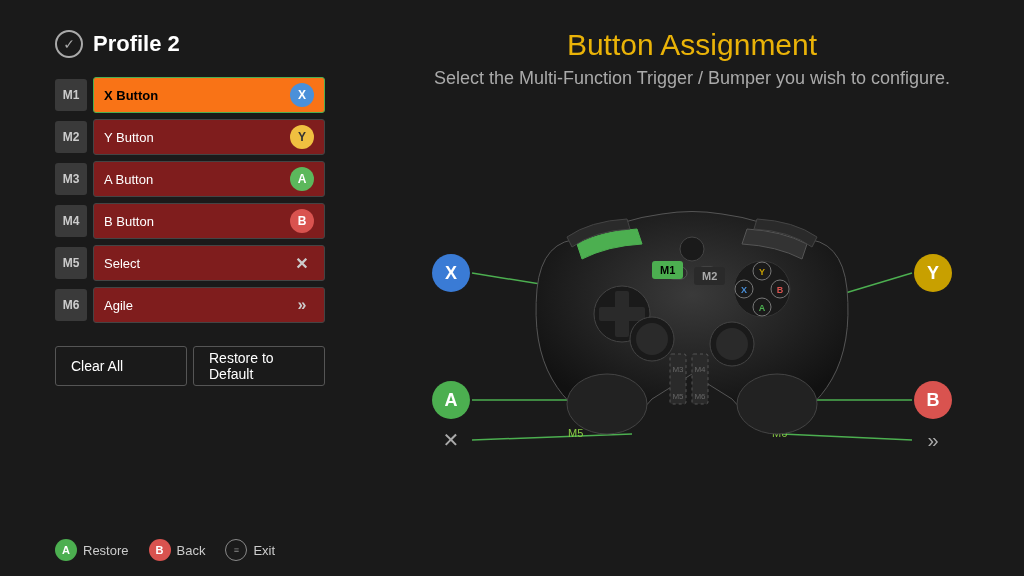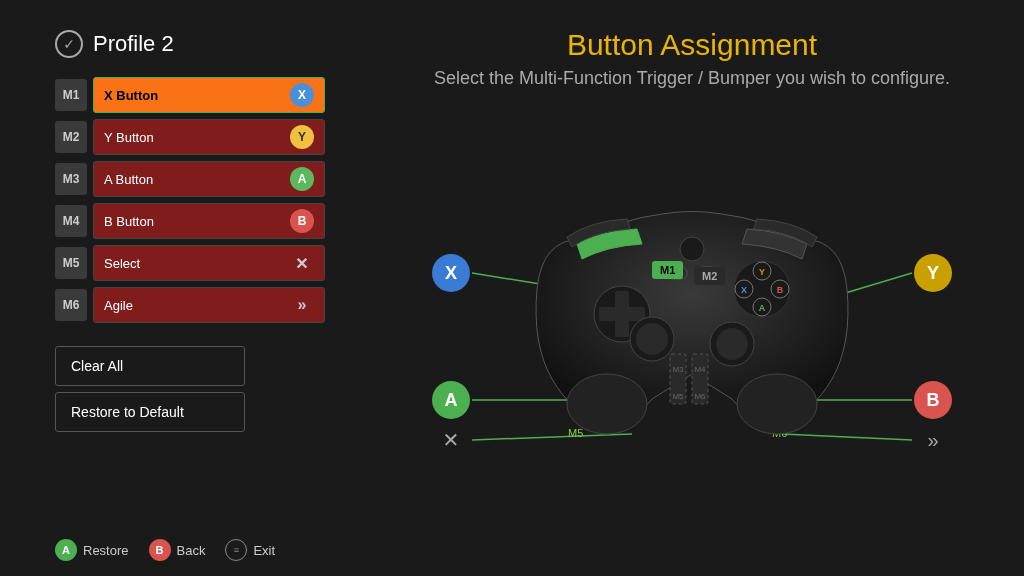--- a/index.html
+++ b/index.html
@@ -36,21 +36,21 @@
       border-radius: 50%;
       display: flex;
       align-items: center;
       justify-content: center;
       color: #aaa;
       font-size: 14px;
     }
 
     .profile-title {
       font-size: 22px;
-      font-weight: 400;
+      font-weight: 700;
       color: #ffffff;
     }
 
     
     .assignment-list {
       display: flex;
       flex-direction: column;
       gap: 4px;
     }
 
@@ -112,21 +112,20 @@
     .btn-icon.y { background: #f0c040; color: #333; }
     .btn-icon.a { background: #5cb85c; color: white; }
     .btn-icon.b { background: #d9534f; color: white; }
     .btn-icon.focus { background: transparent; color: #ccc; font-size: 16px; }
     .btn-icon.agile { background: transparent; color: #ccc; font-size: 16px; }
 
     
     .action-buttons {
       margin-top: 22px;
       display: flex;
-      flex-direction: column;
       gap: 6px;
     }
 
     .action-btn {
       width: 190px;
       height: 40px;
       background: transparent;
       border: 1px solid #555;
       border-radius: 3px;
       color: #ffffff;

